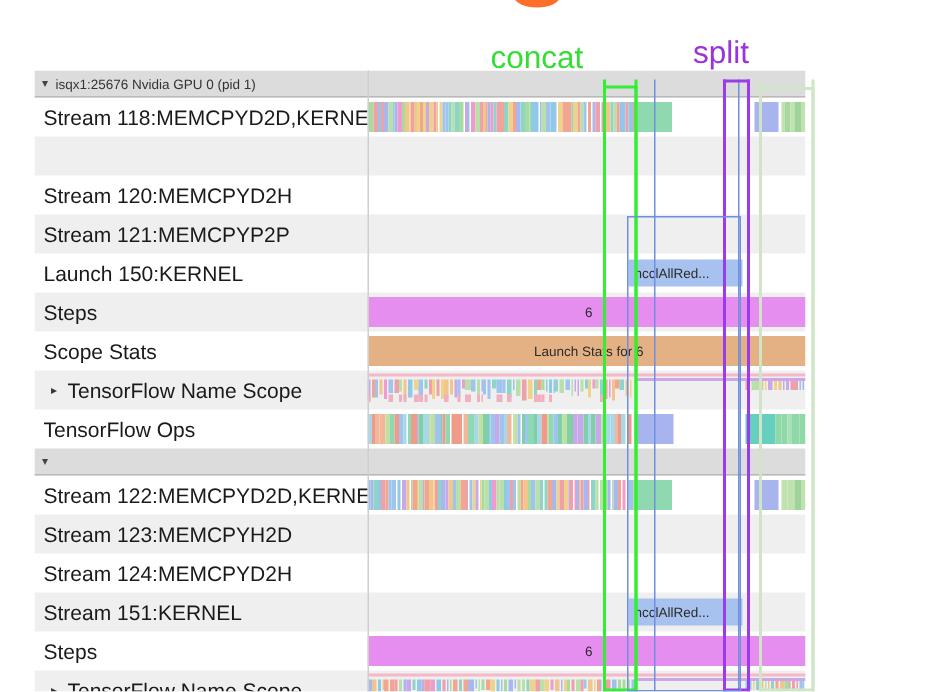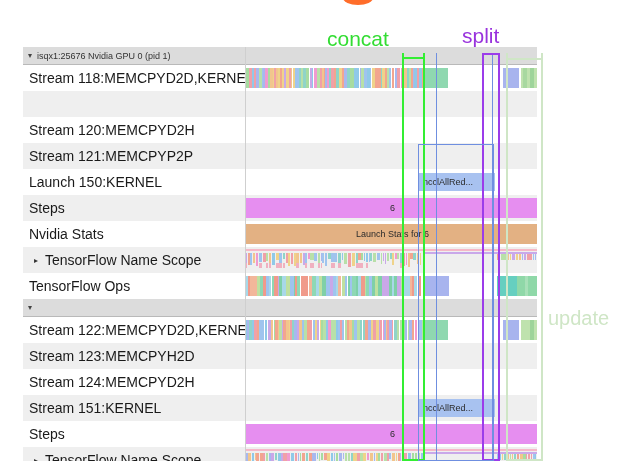--- a/index.html
+++ b/index.html
@@ -62,21 +62,20 @@
 </style>
 </head>
 <body>
 
 <div id="orange-arc"></div>
 
 <div class="annot" id="annot-concat">concat</div>
 <div class="annot" id="annot-split">split</div>
 <div class="annot" id="annot-nccl">nccl</div>
 <div class="annot" id="annot-weight">
-  <span>update</span>
 </div>
 
 <div id="viewer">
     <div class="section-header">
       <span class="caret">▾</span>
       <span class="sh-label">isqx1:25676 Nvidia GPU 0 (pid 1)</span>
     </div>
     <div class="row">
       <div class="label"><span>Stream 118:MEMCPYD2D,KERNEL,MI</span></div>
       <div class="track">
@@ -189,21 +188,21 @@
     </div>
     <div class="row alt">
       <div class="label"><span>Steps</span></div>
       <div class="track">
         <div class="bar full" style="left: 0px; width: 295px; background: rgb(230, 142, 240);">
           <div class="bar-text">6</div>
         </div>
       </div>
     </div>
     <div class="row">
-      <div class="label"><span>Nvidia Stats</span></div>
+      <div class="label"><span>Scope Stats</span></div>
       <div class="track">
         <div class="bar full" style="left: 0px; width: 295px; background: rgb(227, 177, 131);">
           <div class="bar-text">Launch Stats for 6</div>
         </div>
       </div>
     </div>
     <div class="row alt">
       <div class="label indent"><span class="tri">▸</span><span>TensorFlow Name Scope</span></div>
       <div class="track">
         <div style="position: absolute; left: 0px; top: 2px; height: 2px; width: 295px; background: rgb(245, 184, 200);"></div>

